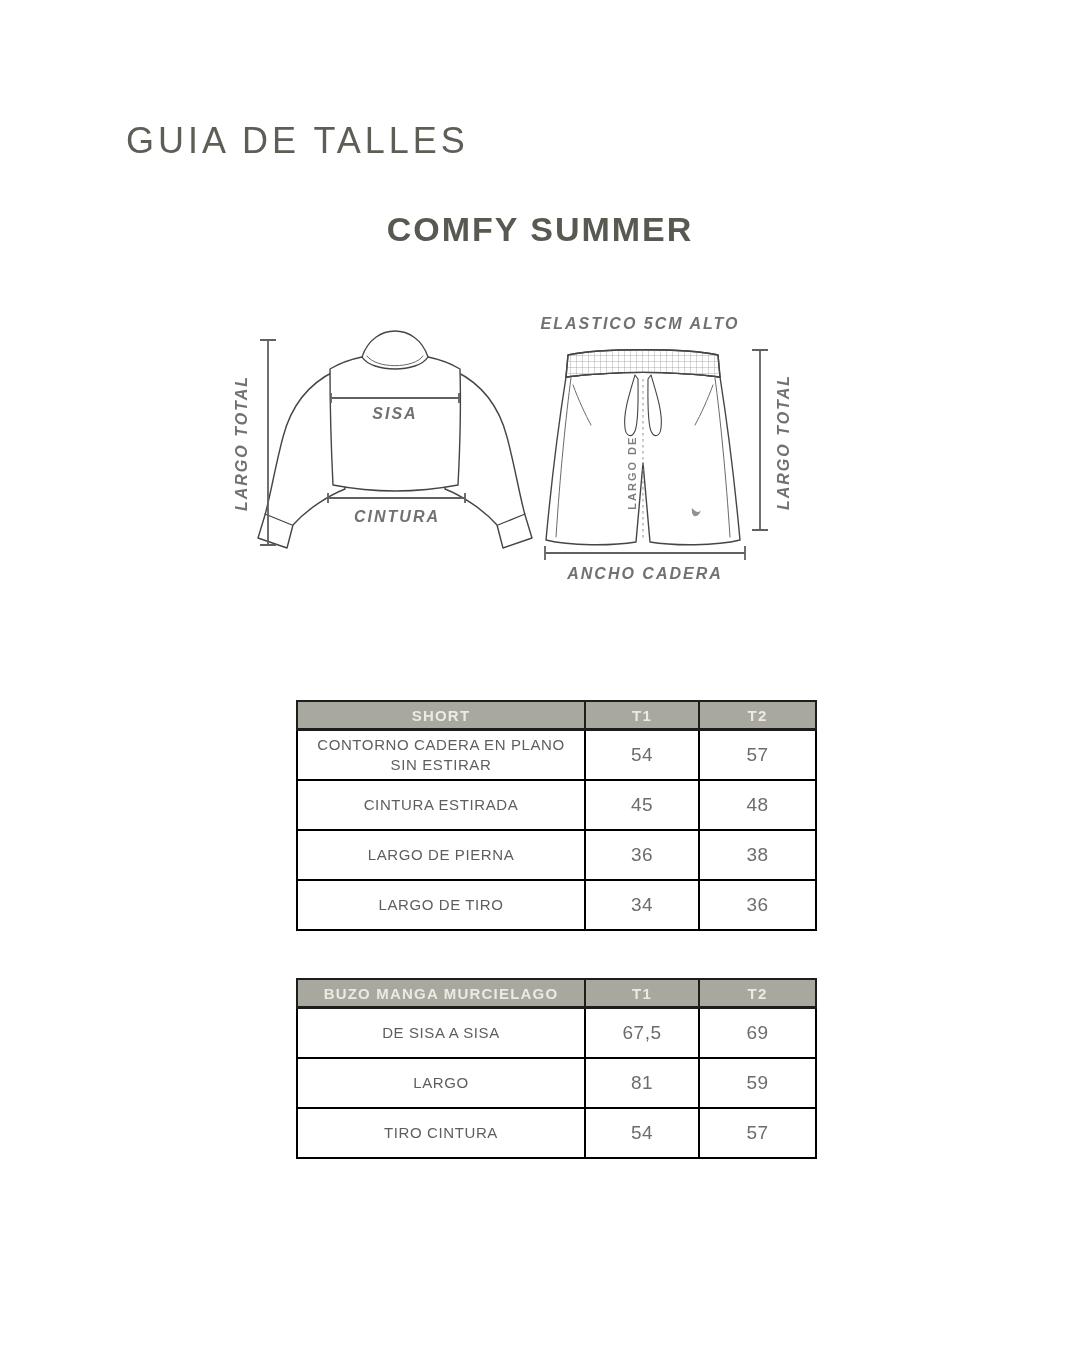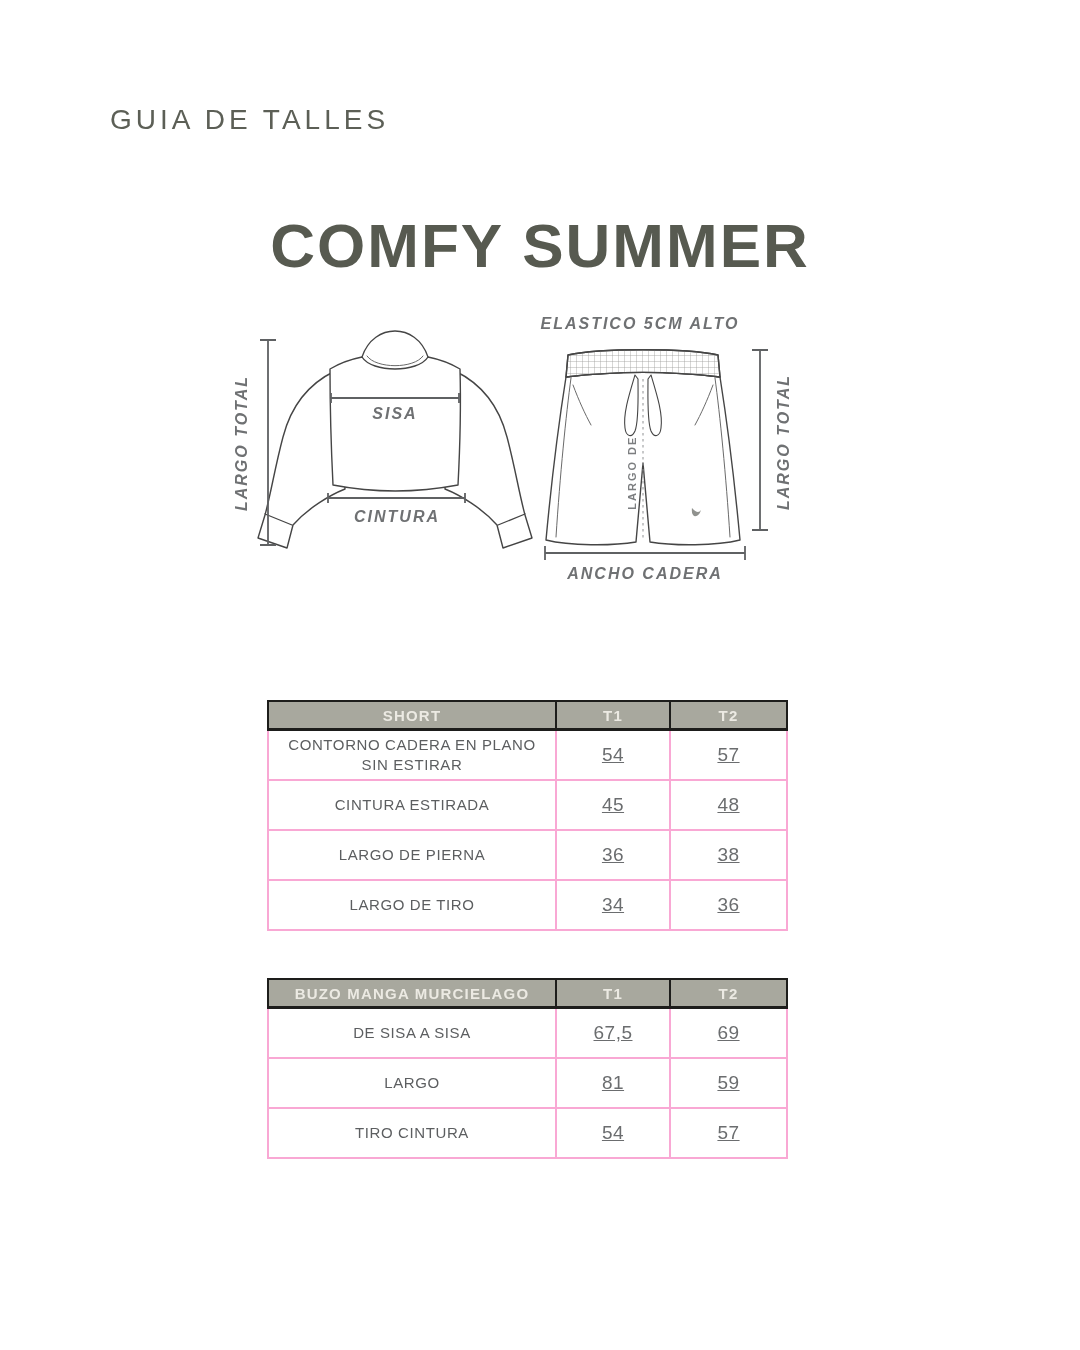--- a/index.html
+++ b/index.html
@@ -1,67 +1,67 @@
 <!DOCTYPE html>
 <html><head>
 <meta charset="utf-8">
 <style>
   html,body{margin:0;padding:0;background:#ffffff;}
   .page{
     position:relative;width:1080px;height:1350px;background:#ffffff;overflow:hidden;
     font-family:"Liberation Sans",sans-serif;
   }
   .page-title{
-    position:absolute;left:110px;top:104px;margin:0;
-    font-size:28px;font-weight:300;letter-spacing:4px;color:#5c5f56;
+    position:absolute;left:110px;top:104px;margin:16px;
+    font-size:36px;font-weight:300;letter-spacing:4px;color:#5c5f56;
   }
   .collection-title{
     position:absolute;left:0;top:210px;width:1080px;margin:0;text-align:center;
-    font-size:62px;font-weight:700;letter-spacing:2px;color:#575a50;
+    font-size:34px;font-weight:700;letter-spacing:2px;color:#575a50;
   }
   .diagram-svg{position:absolute;left:180px;top:295px;}
 
   
   .garment{fill:#ffffff;stroke:#454545;stroke-width:1.4;stroke-linejoin:round;stroke-linecap:round;}
   .gline{fill:none;stroke:#454545;stroke-width:1.3;stroke-linecap:round;}
   .gthin{fill:none;stroke:#6a6a6a;stroke-width:1;stroke-linecap:round;}
   .measure{stroke:#5f6163;stroke-width:1.8;fill:none;}
   .mlabel{
     font-family:"Liberation Sans",sans-serif;font-style:italic;font-weight:bold;
     fill:#6f7173;font-size:16px;letter-spacing:2px;text-anchor:middle;
   }
   .mlabel-sm{
     font-family:"Liberation Sans",sans-serif;font-weight:bold;
     fill:#7c7e80;font-size:11px;letter-spacing:2px;text-anchor:middle;
   }
   .dashed{stroke:#8f9193;stroke-width:1;stroke-dasharray:2.5,3.5;fill:none;}
 
   
   .size-table{
-    position:absolute;left:267px;width:519px;border-collapse:collapse;table-layout:fixed;
+    position:absolute;left:296px;width:519px;border-collapse:collapse;table-layout:fixed;
     border:2px solid #1d1d1b;
   }
   .size-table col.c-label{width:288px;}
   .size-table col.c-t1{width:114px;}
   .size-table col.c-t2{width:117px;}
   .size-table th{
     border:2px solid #1d1d1b;border-bottom:3px solid #1d1d1b;
     background:#a8a89e;color:#eceae3;
     font-size:15px;font-weight:bold;letter-spacing:1.2px;
     height:22px;padding:2px 4px;text-align:center;
   }
   .size-table td{
-    border:2px solid #f9a8d4;text-align:center;vertical-align:middle;
+    border:2px solid #000000;text-align:center;vertical-align:middle;
     height:44px;padding:2px 14px;
   }
   .size-table td.lbl{
     font-size:15px;letter-spacing:0.6px;color:#5c5e60;line-height:1.35;
   }
   .size-table td.val{
-    font-size:19px;color:#6b6d6f;letter-spacing:0.5px;padding:2px 4px;text-decoration:underline;
+    font-size:19px;color:#6b6d6f;letter-spacing:0.5px;padding:2px 4px;
   }
   #table-short{top:700px;}
   #table-buzo{top:978px;}
 </style>
 </head>
 <body>
 
 <div class="page">
 
   <h1 class="page-title">GUIA DE TALLES</h1>

